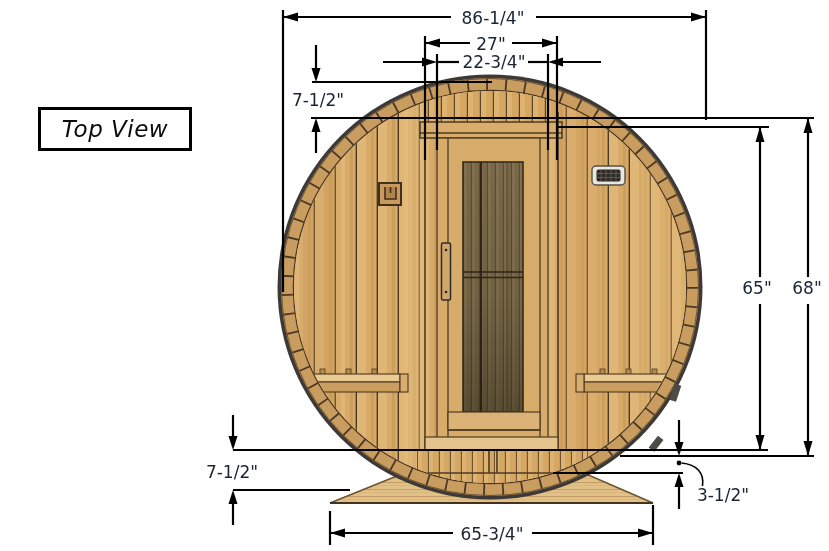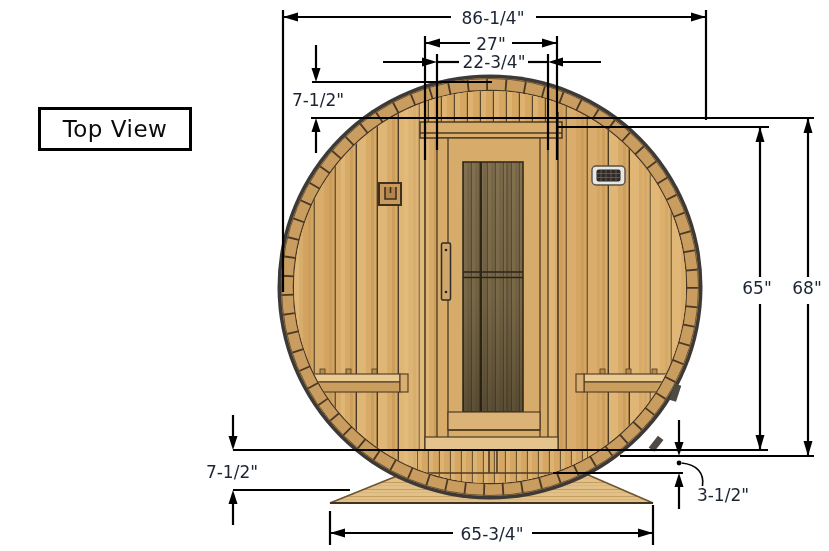--- a/index.html
+++ b/index.html
@@ -1,20 +1,20 @@
 <!DOCTYPE html>
 <html><head>
 <meta charset="utf-8">
 <style>
   html,body{margin:0;padding:0;background:#ffffff;}
   .stage{position:relative;width:829px;height:551px;background:#fff;overflow:hidden;
          font-family:"DejaVu Sans",sans-serif;}
   .stage svg{position:absolute;left:0;top:0;}
   .title-box{position:absolute;left:38px;top:107px;width:148px;height:38px;
-             border:3px solid #000;background:#fff;display:flex;align-items:center;justify-content:center;}
+             border:3px solid #000;background:#fff;display:flex;align-items:center;justify-content:center;font-style:italic;}
   .title-box span{font-size:23px;color:#0b0b0b;letter-spacing:0.5px;}
   .dimline{stroke:#000;stroke-width:2.2;fill:none;}
   .extline{stroke:#000;stroke-width:2.2;fill:none;}
   .arrow{fill:#000;stroke:none;}
   .dimtext{font-family:"DejaVu Sans",sans-serif;font-size:17px;fill:#1b2433;stroke:none;text-anchor:middle;}
   .thin{stroke:#4d3a22;stroke-width:1.3;fill:none;}
   .thin2{stroke:#4d3a22;stroke-width:1.6;fill:none;}
   .leader{stroke:#000;stroke-width:1.6;fill:none;}
 </style>
 </head>

